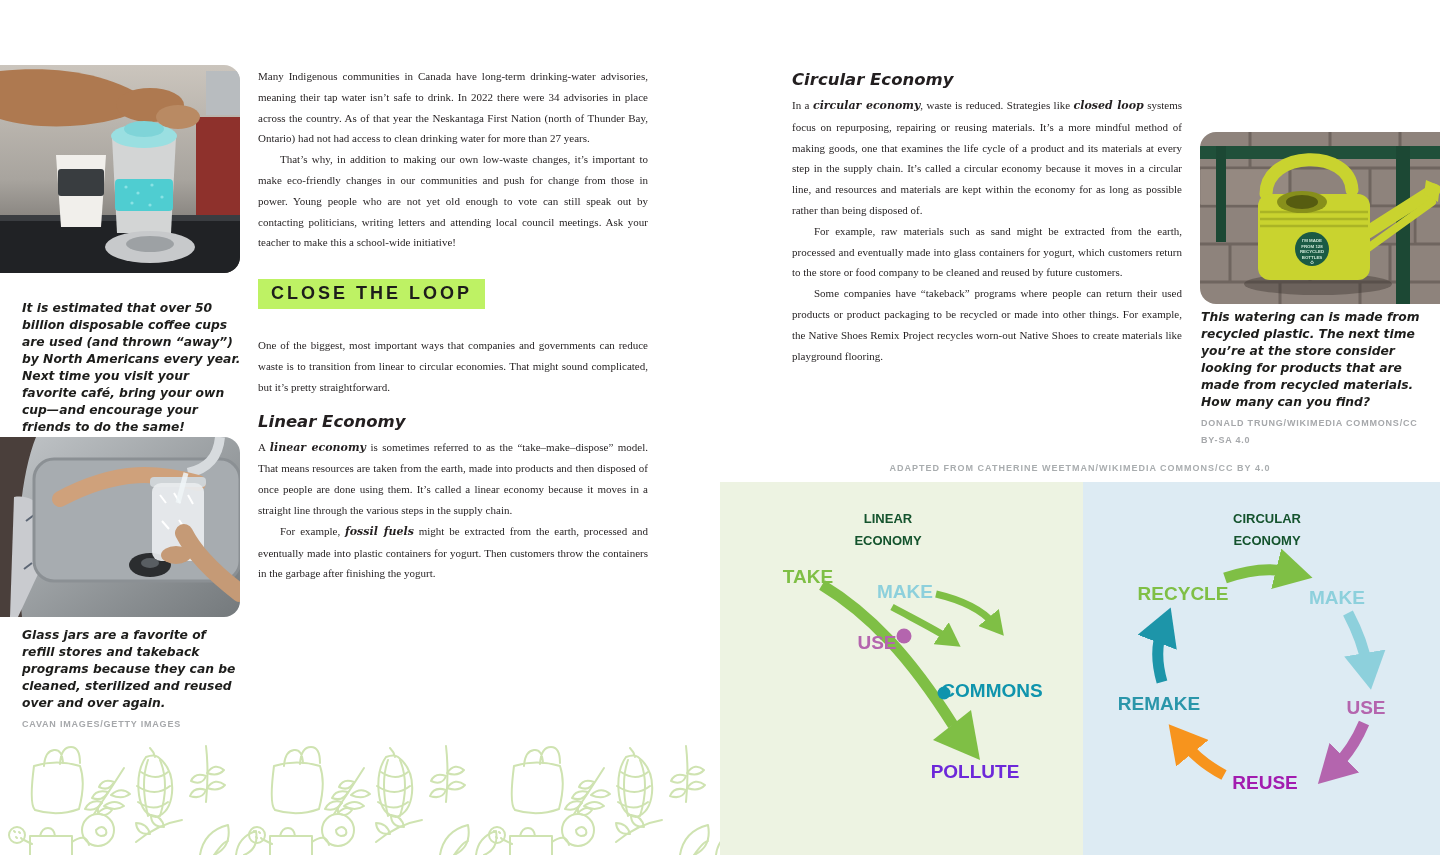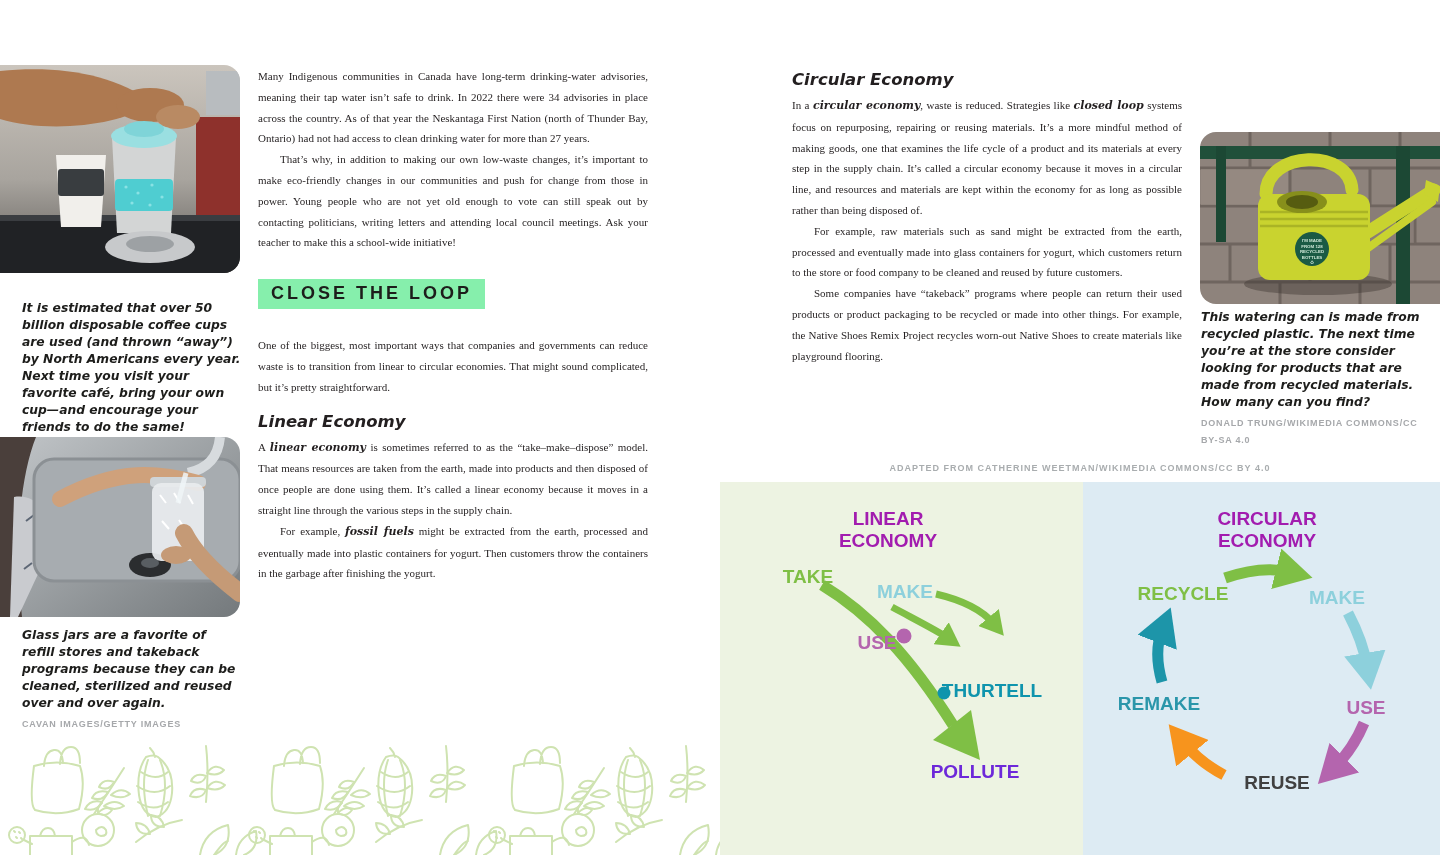--- a/index.html
+++ b/index.html
@@ -34,21 +34,21 @@
   
   .photo { position:absolute; overflow:hidden; }
   .photo svg { display:block; }
   .round-r { border-radius:0 16px 16px 0; }
   .round-l { border-radius:16px 0 0 16px; }
 
   
   .panel { position:absolute; top:482px; height:373px; }
   .panel .dtitle { position:absolute; transform:translateX(-50%); text-align:center;
                    font-family:"Liberation Sans", sans-serif; font-weight:800;
-                   font-size:19px; line-height:21.5px; color:#a21caf; }
+                   font-size:13px; line-height:21.5px; color:#14532d; }
   .dlabel { position:absolute; transform:translate(-50%,-50%);
             font-family:"Liberation Sans", sans-serif; font-weight:800; font-size:19px;
             white-space:nowrap; }
   .panel svg.arrows { position:absolute; left:0; top:0; }
 
   
   .doodles { position:absolute; left:0; top:740px; }
 </style>
 </head>
 <body>
@@ -122,21 +122,21 @@
 
   <figcaption class="caption" style="left:22px;top:627px;width:219px;">
     <span>Glass jars are a favorite of refill stores and takeback programs because they can be cleaned, sterilized and reused over and over again.</span>
     <div class="credit">CAVAN IMAGES/GETTY IMAGES</div>
   </figcaption>
 
   <article class="col" style="left:258px;top:66px;">
     <p class="body"><span>Many Indigenous communities in Canada have long-term drinking-water advisories, meaning their tap water isn’t safe to drink. In 2022 there were 34 advisories in place across the country. As of that year the Neskantaga First Nation (north of Thunder Bay, Ontario) had not had access to clean drinking water for more than 27 years.</span></p>
     <p class="body ind"><span>That’s why, in addition to making our own low-waste changes, it’s important to make eco-friendly changes in our communities and push for change from those in power. Young people who are not yet old enough to vote can still speak out by contacting politicians, writing letters and attending local council meetings. Ask your teacher to make this a school-wide initiative!</span></p>
     <div>
-      <span class="badge" style="background: #86efac;">CLOSE THE LOOP</span>
+      <span class="badge" style="background: #bef264;">CLOSE THE LOOP</span>
     </div>
     <p class="body after-badge"><span>One of the biggest, most important ways that companies and governments can reduce waste is to transition from linear to circular economies. That might sound complicated, but it’s pretty straightforward.</span></p>
     <h3 class="subhead">Linear Economy</h3>
     <p class="body"><span>A </span><span class="bi">linear economy</span><span> is sometimes referred to as the “take–make–dispose” model. That means resources are taken from the earth, made into products and then disposed of once people are done using them. It’s called a linear economy because it moves in a straight line through the various steps in the supply chain.</span></p>
     <p class="body ind"><span>For example, </span><span class="bi">fossil fuels</span><span> might be extracted from the earth, processed and eventually made into plastic containers for yogurt. Then customers throw the containers in the garbage after finishing the yogurt.</span></p>
   </article>
 
   <svg class="doodles" width="720" height="115" viewBox="0 0 720 115">
     <defs>
       <g id="eco-tile" fill="none" stroke="#cfe3b1" stroke-width="2" stroke-linecap="round" stroke-linejoin="round">
@@ -232,21 +232,21 @@
       <circle cx="184" cy="154" r="7.5" fill="#b465ae"></circle>
       <circle cx="224" cy="211" r="6.5" fill="#0f94ad"></circle>
     </svg>
     <div class="dtitle" style="left:168px;top:26px;">
       <div>LINEAR</div>
       <div>ECONOMY</div>
     </div>
     <span class="dlabel" style="left: 88px; top: 95px; color: rgb(127, 191, 69);">TAKE</span>
     <span class="dlabel" style="left: 185px; top: 110px; color: rgb(141, 208, 220);">MAKE</span>
     <span class="dlabel" style="left: 157px; top: 161px; color: rgb(180, 101, 174);">USE</span>
-    <span class="dlabel" style="left: 272px; top: 209px; color: rgb(15, 148, 173);">THURTELL</span>
+    <span class="dlabel" style="left: 272px; top: 209px; color: rgb(15, 148, 173);">COMMONS</span>
     <span class="dlabel" style="left: 255px; top: 290px; color: #6d28d9;">POLLUTE</span>
   </div>
 
   <div class="panel" style="left: 1083px; width: 357px; background: rgb(221, 235, 243);">
     <svg class="arrows" width="357" height="373" viewBox="0 0 357 373">
       <defs>
         <marker id="cm-green" markerWidth="3.4" markerHeight="3.8" refX="1.2" refY="1.9" orient="auto">
           <path d="M0,0 L3.4,1.9 L0,3.8 z" fill="#7fbf45"></path>
         </marker>
         <marker id="cm-blue" markerWidth="3.4" markerHeight="3.8" refX="1.2" refY="1.9" orient="auto">
@@ -268,19 +268,19 @@
       <path d="M141,293 C124,284 110,272 101,261" fill="none" stroke-width="11" marker-end="url(#cm-orange)" stroke="#f7941d"></path>
       <path d="M79,200 C73,179 74,161 79,148" fill="none" stroke-width="11" marker-end="url(#cm-teal)" stroke="#1d95a9"></path>
     </svg>
     <div class="dtitle" style="left:184px;top:26px;">
       <div>CIRCULAR</div>
       <div>ECONOMY</div>
     </div>
     <span class="dlabel" style="left: 100px; top: 112px; color: rgb(127, 191, 69);">RECYCLE</span>
     <span class="dlabel" style="left: 254px; top: 116px; color: rgb(141, 208, 220);">MAKE</span>
     <span class="dlabel" style="left: 283px; top: 226px; color: rgb(180, 101, 174);">USE</span>
-    <span class="dlabel" style="left: 194px; top: 301px; color: #404040;">REUSE</span>
+    <span class="dlabel" style="left: 182px; top: 301px; color: #a21caf;">REUSE</span>
     <span class="dlabel" style="left: 76px; top: 222px; color: rgb(42, 150, 170);">REMAKE</span>
   </div>
 
   <span class="pagenum" style="left:1404px;top:816px;">15</span>
 
 </div>
 
 </body></html>

